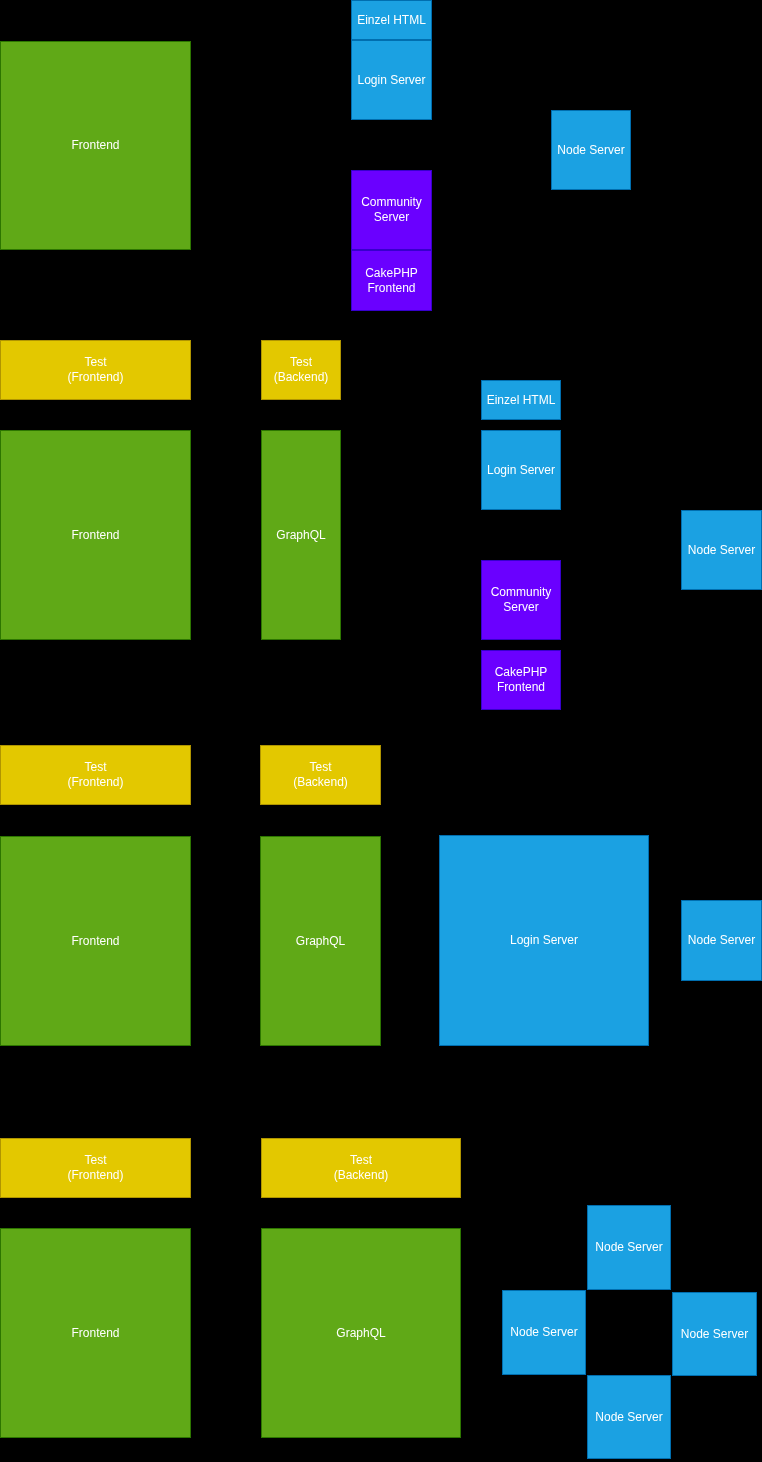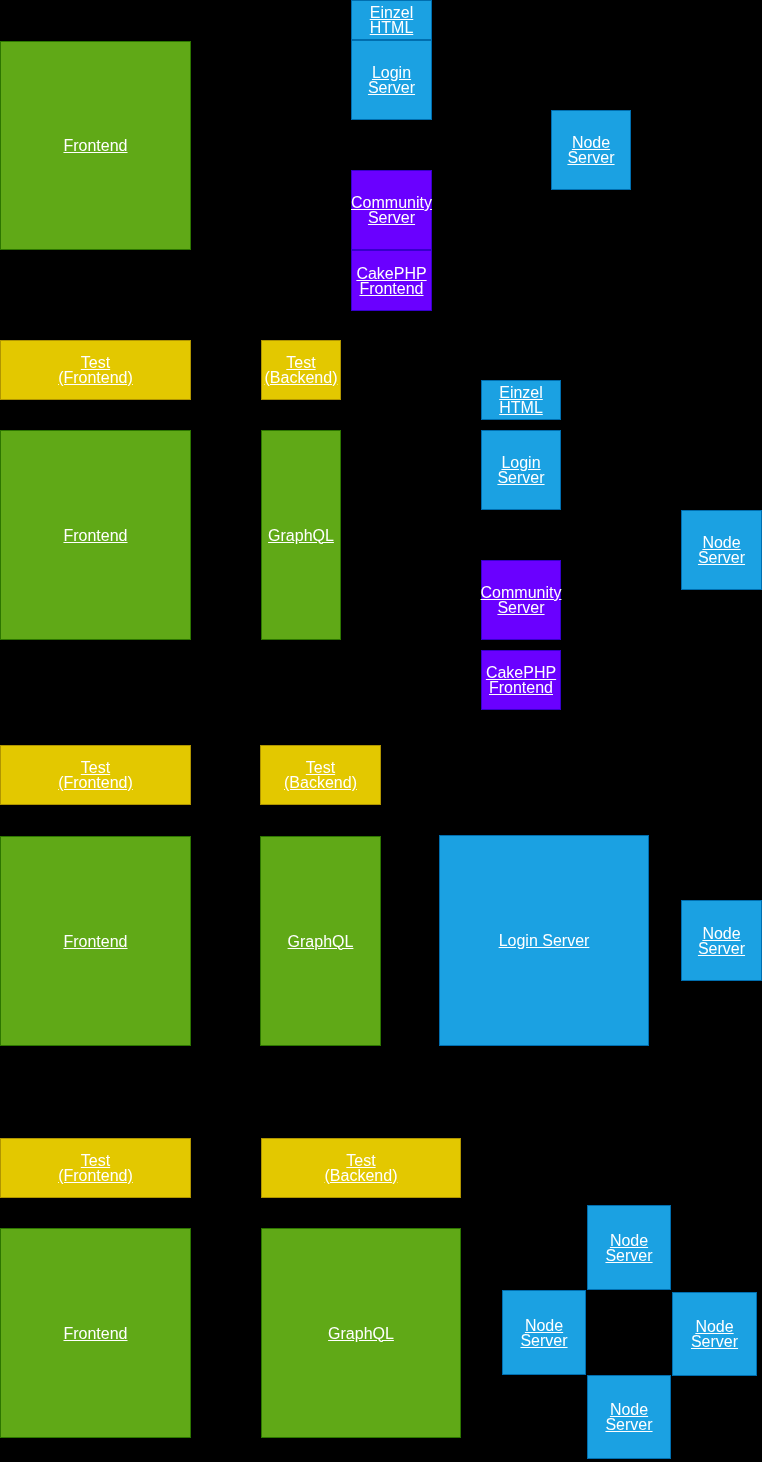--- a/index.html
+++ b/index.html
@@ -15,25 +15,24 @@
     font-family: "Liberation Sans", sans-serif;
   }
   .node {
     position: absolute;
     box-sizing: border-box;
     border: 1px solid transparent;
     display: flex;
     align-items: center;
     justify-content: center;
     text-align: center;
-    font-size: 16px;
+    font-size: 12px;
     line-height: 15px;
     white-space: pre-line;
     user-select: none;
-    text-decoration: underline;
   }
 </style>
 </head>
 <body style="background: rgb(0, 0, 0);">
 
 <div class="canvas" style="background: rgb(0, 0, 0);"><div style="display: contents;"><div class="node" style="left: 0px; top: 41px; width: 191px; height: 209px; background: rgb(96, 169, 23); border-color: rgb(45, 118, 0); color: rgb(255, 255, 255);">Frontend</div><div class="node" style="left: 351px; top: 0px; width: 81px; height: 40px; background: rgb(27, 161, 226); border-color: rgb(0, 110, 175); color: rgb(255, 255, 255);">Einzel HTML</div><div class="node" style="left: 351px; top: 40px; width: 81px; height: 80px; background: rgb(27, 161, 226); border-color: rgb(0, 110, 175); color: rgb(255, 255, 255);">Login Server</div><div class="node" style="left: 551px; top: 110px; width: 80px; height: 80px; background: rgb(27, 161, 226); border-color: rgb(0, 110, 175); color: rgb(255, 255, 255);">Node Server</div><div class="node" style="left: 351px; top: 170px; width: 81px; height: 80px; background: rgb(106, 0, 255); border-color: rgb(55, 0, 204); color: rgb(255, 255, 255);">Community
 Server</div><div class="node" style="left: 351px; top: 250px; width: 81px; height: 61px; background: rgb(106, 0, 255); border-color: rgb(55, 0, 204); color: rgb(255, 255, 255);">CakePHP
 Frontend</div></div><div style="display: contents;"><div class="node" style="left: 0px; top: 340px; width: 191px; height: 60px; background: rgb(227, 200, 0); border-color: rgb(176, 149, 0); color: rgb(255, 255, 255);">Test
 (Frontend)</div><div class="node" style="left: 261px; top: 340px; width: 80px; height: 60px; background: rgb(227, 200, 0); border-color: rgb(176, 149, 0); color: rgb(255, 255, 255);">Test
 (Backend)</div><div class="node" style="left: 0px; top: 430px; width: 191px; height: 210px; background: rgb(96, 169, 23); border-color: rgb(45, 118, 0); color: rgb(255, 255, 255);">Frontend</div><div class="node" style="left: 261px; top: 430px; width: 80px; height: 210px; background: rgb(96, 169, 23); border-color: rgb(45, 118, 0); color: rgb(255, 255, 255);">GraphQL</div><div class="node" style="left: 481px; top: 380px; width: 80px; height: 40px; background: rgb(27, 161, 226); border-color: rgb(0, 110, 175); color: rgb(255, 255, 255);">Einzel HTML</div><div class="node" style="left: 481px; top: 430px; width: 80px; height: 80px; background: rgb(27, 161, 226); border-color: rgb(0, 110, 175); color: rgb(255, 255, 255);">Login Server</div><div class="node" style="left: 681px; top: 510px; width: 81px; height: 80px; background: rgb(27, 161, 226); border-color: rgb(0, 110, 175); color: rgb(255, 255, 255);">Node Server</div><div class="node" style="left: 481px; top: 560px; width: 80px; height: 80px; background: rgb(106, 0, 255); border-color: rgb(55, 0, 204); color: rgb(255, 255, 255);">Community

